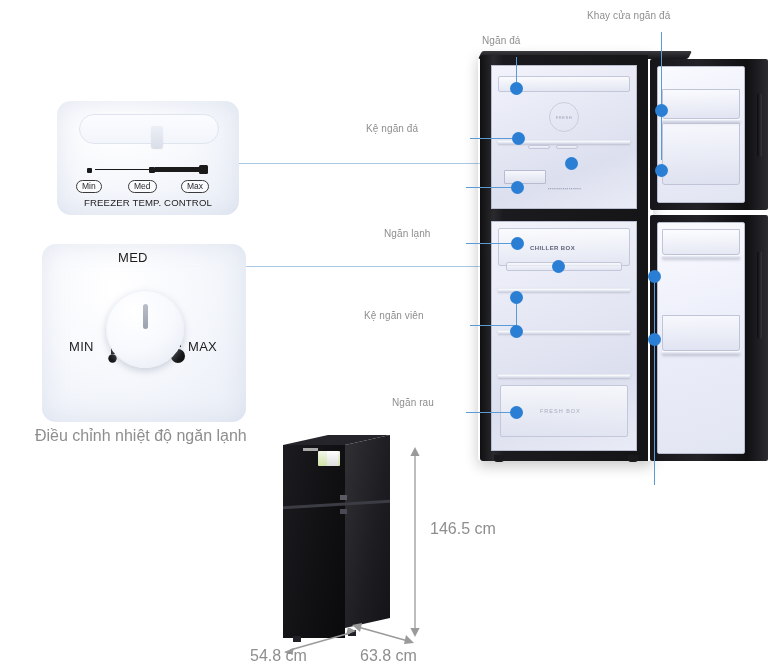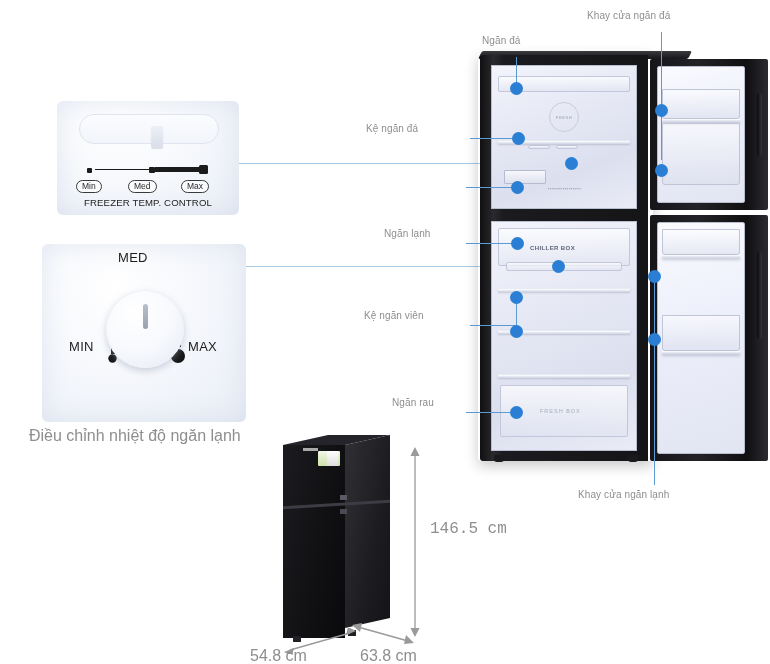--- a/index.html
+++ b/index.html
@@ -33,21 +33,21 @@
   .dot {
     position: absolute;
     width: 13px; height: 13px;
     border-radius: 50%;
     background: #2a7fd4;
   }
 
   
   .panel {
     position: absolute;
-    border-radius: 6px;
+    border-radius: 14px;
     background:
       radial-gradient(ellipse at 35% 25%, #ffffff 0%, #f6f8fc 45%, #e8edf6 100%);
     box-shadow: inset 0 0 24px rgba(190,200,220,.35);
     overflow: hidden;
   }
 
   
   #panel-freezer { left: 57px; top: 101px; width: 182px; height: 114px; }
   .fz-recess {
     position: absolute; left: 22px; top: 13px; width: 140px; height: 30px;
@@ -290,21 +290,21 @@
         <circle cx="86" cy="86" r="7" fill="#141414"></circle>
       </svg>
       <div class="kn-body"></div>
       <div class="kn-pointer"></div>
     </div>
     <div class="kn-label med">MED</div>
     <div class="kn-label min">MIN</div>
     <div class="kn-label max">MAX</div>
   </div>
 
-  <div class="panel-title" style="left:29px; top:427px;">Điều chỉnh nhiệt độ ngăn lạnh</div>
+  <div class="panel-title" style="left:35px; top:427px;">Điều chỉnh nhiệt độ ngăn lạnh</div>
 
   <div class="lead h pale" style="left:246px; top:266px; width:256px;"></div>
 
   <div id="fridge">
 
     <div class="cab-shadow"></div>
     <div class="cab-top"></div>
     <div class="cab"></div>
 
     <div class="int" id="int-freezer">
@@ -378,21 +378,20 @@
   <div class="anno r" style="left:364px; top:310px;">Kệ ngăn viên</div>
   <div class="lead h" style="left:470px; top:325px; width:47px;"></div>
   <div class="lead v" style="left:516px; top:297px; height:34px;"></div>
   <div class="dot" style="left:510px; top:291px;"></div>
   <div class="dot" style="left:510px; top:325px;"></div>
 
   <div class="anno r" style="left:392px; top:397px;">Ngăn rau</div>
   <div class="lead h" style="left:466px; top:412px; width:48px;"></div>
   <div class="dot" style="left:510px; top:406px;"></div>
 
-  <div class="anno" style="left:578px; top:489px;">Khay cửa ngăn lạnh</div>
   <div class="lead v" style="left:654px; top:280px; height:205px;"></div>
   <div class="dot" style="left:648px; top:270px;"></div>
   <div class="dot" style="left:648px; top:333px;"></div>
 
   <div id="dims">
     <div class="sf-topface"></div>
     <div class="sf-side"></div>
     <div class="sf-front"></div>
     <div class="sf-split"></div>
     <div class="sf-handle1"></div>
@@ -401,21 +400,21 @@
     <div class="sf-badge2"></div>
     <div class="sf-logo"></div>
     <div class="sf-foot" style="left:45px; top:211px;"></div>
     <div class="sf-foot" style="left:100px; top:205px;"></div>
 
     <svg style="position:absolute; left:158px; top:22px;" width="18" height="190">
       <line x1="9" y1="6" x2="9" y2="184" stroke="#9a9a9a" stroke-width="1.3"></line>
       <polygon points="9,0 4.4,9 13.6,9" fill="#9a9a9a"></polygon>
       <polygon points="9,190 4.4,181 13.6,181" fill="#9a9a9a"></polygon>
     </svg>
-    <div class="dim-text" style="left:182px; top:95px;font-family:Liberation Mono, monospace;">146.5 cm</div>
+    <div class="dim-text" style="left:182px; top:95px;">146.5 cm</div>
 
     <svg style="position:absolute; left:36px; top:203px;" width="72" height="26">
       <line x1="6" y1="22" x2="66" y2="5" stroke="#9a9a9a" stroke-width="1.3"></line>
       <polygon points="0,24 10,20 8,28" fill="#9a9a9a"></polygon>
       <polygon points="72,3 62,7 64,-1" fill="#9a9a9a"></polygon>
     </svg>
     <div class="dim-text" style="left:2px; top:222px;">54.8 cm</div>
 
     <svg style="position:absolute; left:104px; top:196px;" width="62" height="26">
       <line x1="6" y1="6" x2="56" y2="20" stroke="#9a9a9a" stroke-width="1.3"></line>

